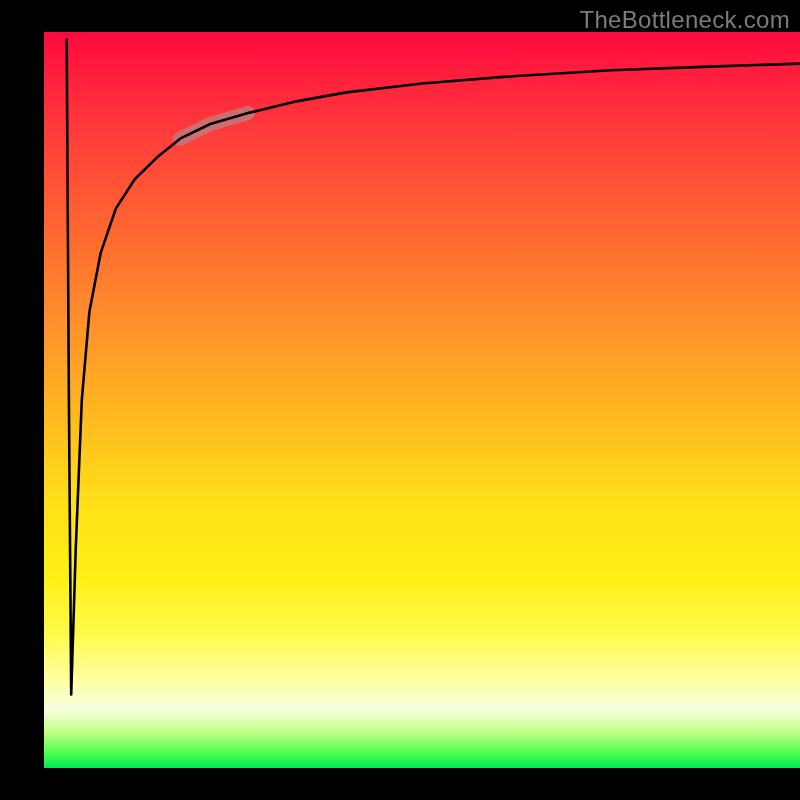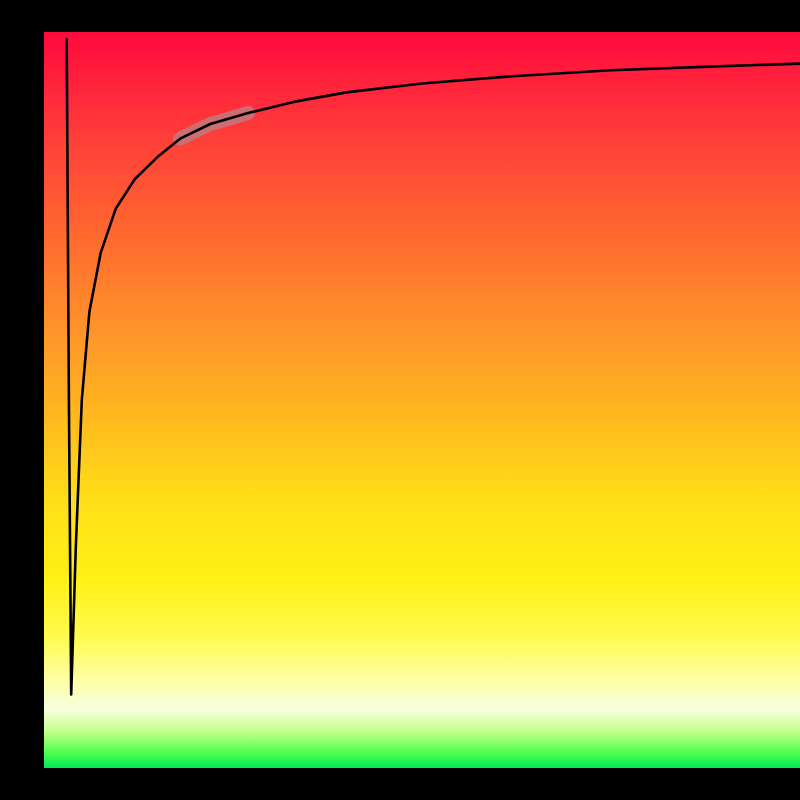--- a/index.html
+++ b/index.html
@@ -75,20 +75,21 @@
     stroke-opacity: 0.82;
     stroke-width: 14;
     stroke-linecap: round;
   }
 </style>
 </head>
 <body>
 
 <div class="stage">
 
+  <div class="watermark">TheBottleneck.com</div>
 
   <div class="plot-area">
 
     <div class="gradient-bg"></div>
 
     <svg class="curve" viewBox="0 0 756 736" preserveAspectRatio="none">
 
       <path class="highlight-seg" d="M136.1 106.7 L166.3 92.0 L204.1 81.0"></path>
 
       <path class="main-curve" d="M22.7 7.4 L24.9 368.0 L27.2 662.4 L31.8 515.2 L37.8 368.0 L45.4 279.7 L56.7 220.8 L71.8 176.6 L90.7 147.2 L113.4 125.1 L136.1 106.7 L166.3 92.0 L204.1 81.0 L249.5 69.9 L302.4 60.4 L378.0 51.5 L468.7 44.2 L567.0 38.3 L665.3 34.6 L756.0 31.6"></path>

